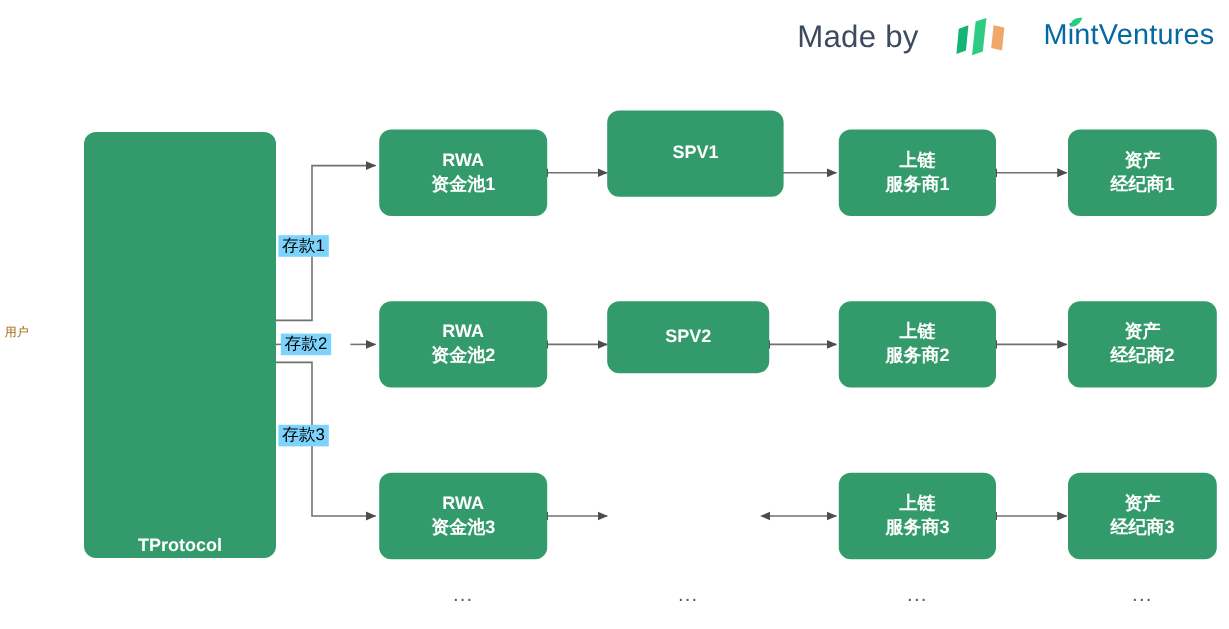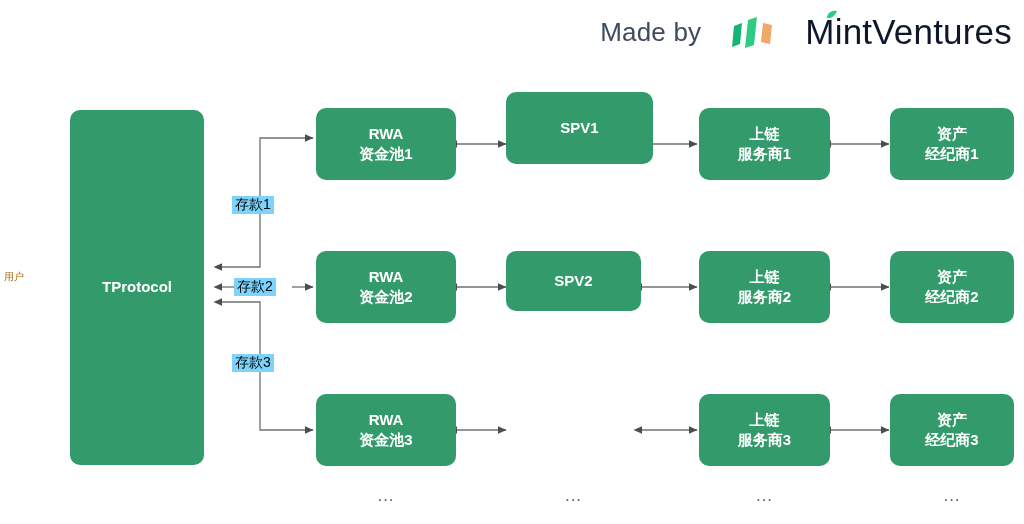--- a/index.html
+++ b/index.html
@@ -30,22 +30,22 @@
   }
   .brand-made-by {
     font-size: 26px;
     color: #3e4b5e;
     letter-spacing: 0.2px;
   }
   .brand-mark {
     display: block;
   }
   .brand-name {
-    font-size: 35px;
-    color: #0f172a;
+    font-size: 24px;
+    color: #0369a1;
     letter-spacing: 0.2px;
     position: relative;
   }
   .brand-leaf {
     position: absolute;
     left: 21px;
     top: -2px;
   }
 
   
@@ -177,21 +177,21 @@
         <line x1="641" y1="430" x2="697" y2="430" marker-start="url(#ah-start)" marker-end="url(#ah)"></line>
       </g>
       <g>
         <line x1="830" y1="430" x2="889" y2="430" marker-start="url(#ah-start)" marker-end="url(#ah)"></line>
       </g>
     </g>
   </svg>
 
   <div class="side-label" style="left:4px; top:270px;">用户</div>
 
-  <div class="node tall" style="left:70px; top:110px; width:134px; height:355px;">
+  <div class="node tall" style="left:70px; top:110px; width:160px; height:355px;justify-content:flex-end;">
     <span>TProtocol</span>
   </div>
 
   <div class="edge-label" style="left:232px; top:196px;">存款1</div>
   <div class="edge-label" style="left:234px; top:278px;">存款2</div>
   <div class="edge-label" style="left:232px; top:354px;">存款3</div>
 
   <div class="node" style="left:316px; top:108px; width:140px; height:72px;">
     <span>RWA</span>
     <span class="l2">资金池1</span>

